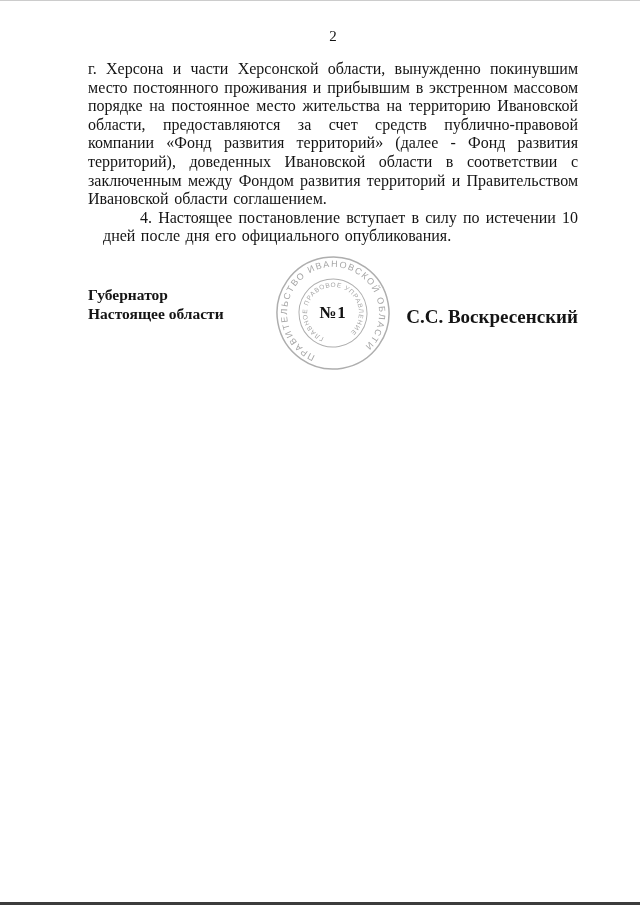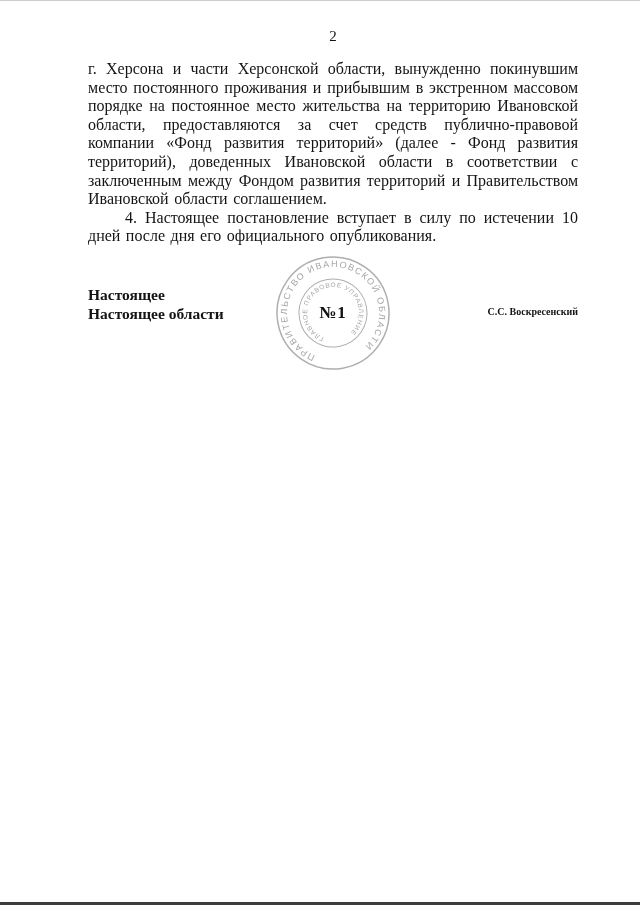--- a/index.html
+++ b/index.html
@@ -25,41 +25,41 @@
     font-size: 15px;
     line-height: 19px;
     margin-bottom: 14px;
   }
   .body-text p {
     font-size: 16px;
     line-height: 18.6px;
     text-align: justify;
     word-spacing: 1.5px;
   }
-  .para-indent { text-indent: 37px; }
+  .para-indent { text-indent: 37px; margin-left: 15px; }
   .sig-row {
     position: relative;
     margin-top: 40px;
     height: 160px;
   }
   .sig-left {
     position: absolute;
     left: 0;
     top: 0;
     font-weight: bold;
     font-size: 15.5px;
     line-height: 18.6px;
     white-space: nowrap;
   }
   .sig-right {
     position: absolute;
     right: 0;
     top: 20px;
     font-weight: bold;
-    font-size: 10px;
+    font-size: 19px;
     white-space: nowrap;
   }
   .stamp-wrap {
     position: absolute;
     left: 50%;
     top: -35px;
     width: 124px;
     height: 124px;
     transform: translateX(-50%);
   }
@@ -92,21 +92,21 @@
   <div class="page-number">2</div>
 
   <div class="body-text">
     <p>г. Херсона и части Херсонской области, вынужденно покинувшим место постоянного проживания и прибывшим в экстренном массовом порядке на постоянное место жительства на территорию Ивановской области, предоставляются за счет средств публично-правовой компании «Фонд развития территорий» (далее - Фонд развития территорий), доведенных Ивановской области в соответствии с заключенным между Фондом развития территорий и Правительством Ивановской области соглашением.</p>
     <p class="para-indent">4. Настоящее постановление вступает в силу по истечении 10 дней после дня его официального опубликования.</p>
   </div>
 
   <div class="sig-row">
 
     <div class="sig-left">
-      <div>Настоящее</div>
+      <div>Губернатор</div>
       <div>Настоящее области</div>
     </div>
 
     <div class="stamp-wrap">
       <svg class="stamp-svg" viewBox="0 0 124 124">
         <circle cx="62" cy="62" r="56" fill="none" stroke="#9a9a9a" stroke-width="1.5"></circle>
         <circle cx="62" cy="62" r="34" fill="none" stroke="#9a9a9a" stroke-width="1"></circle>
         <defs>
           <path id="outerRing" d="M 62 108 A 46 46 0 0 1 62 16 A 46 46 0 0 1 62 108"></path>
           <path id="innerRing" d="M 62 88 A 26 26 0 0 1 62 36 A 26 26 0 0 1 62 88"></path>

